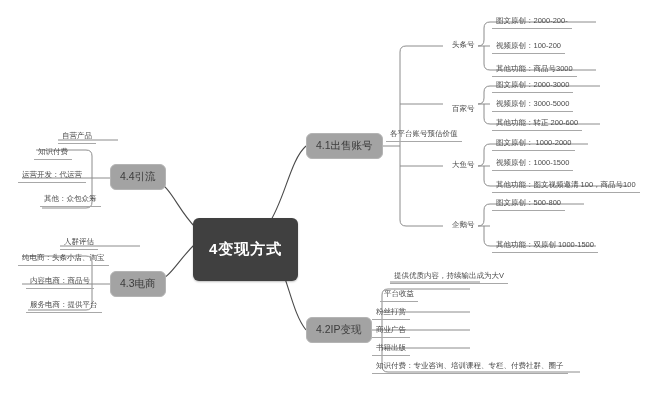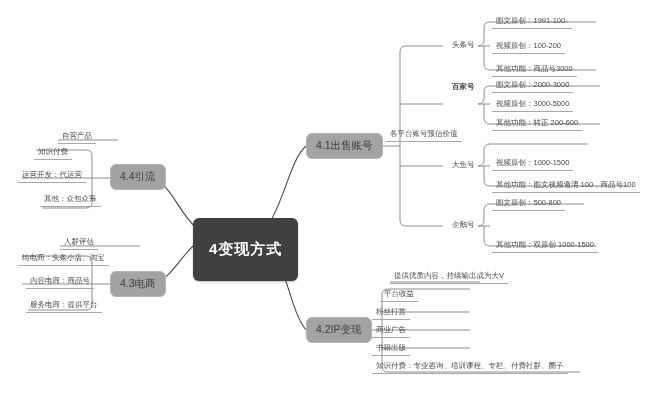--- a/index.html
+++ b/index.html
@@ -103,30 +103,31 @@
       <path d="M58,140 H118"></path>
     </g>
   </svg>
 
   <div class="node root" style="left:193px;top:218px;">4变现方式</div>
 
   <div class="node lvl1" style="left:306px;top:133px;">4.1出售账号</div>
   <div class="node leaf ul" style="left:386px;top:128px;">各平台账号预估价值</div>
 
   <div class="node platform" style="left:449px;top:38px;">头条号</div>
-  <div class="node leaf ul" style="left:492px;top:15px;">图文原创：1991-100-</div>
+  <div class="node leaf ul" style="left:492px;top:15px;">图文原创：2000-200-</div>
   <div class="node leaf ul" style="left:492px;top:40px;">视频原创：100-200</div>
   <div class="node leaf ul" style="left:492px;top:63px;">其他功能：商品号3000</div>
 
-  <div class="node platform" style="left:449px;top:80px;font-weight:bold;">百家号</div>
+  <div class="node platform" style="left:449px;top:102px;">百家号</div>
   <div class="node leaf ul" style="left:492px;top:79px;">图文原创：2000-3000</div>
   <div class="node leaf ul" style="left:492px;top:98px;">视频原创：3000-5000</div>
   <div class="node leaf ul" style="left:492px;top:117px;">其他功能：转正 200-600</div>
 
   <div class="node platform" style="left:449px;top:158px;">大鱼号</div>
+  <div class="node leaf ul" style="left:492px;top:137px;">图文原创： 1000-2000</div>
   <div class="node leaf ul" style="left:492px;top:157px;">视频原创：1000-1500</div>
   <div class="node leaf ul" style="left:492px;top:179px;">其他功能：图文视频邀清 100，商品号100</div>
 
   <div class="node platform" style="left:449px;top:218px;">企鹅号</div>
   <div class="node leaf ul" style="left:492px;top:197px;">图文原创：500-800</div>
   <div class="node leaf ul" style="left:492px;top:239px;">其他功能：双原创 1000-1500</div>
 
   <div class="node lvl1" style="left:306px;top:317px;border-radius:6px;">4.2IP变现</div>
   <div class="node leaf ul" style="left:390px;top:270px;">提供优质内容，持续输出成为大V</div>
   <div class="node leaf ul" style="left:372px;top:288px;margin-left:8px;">平台收益</div>

